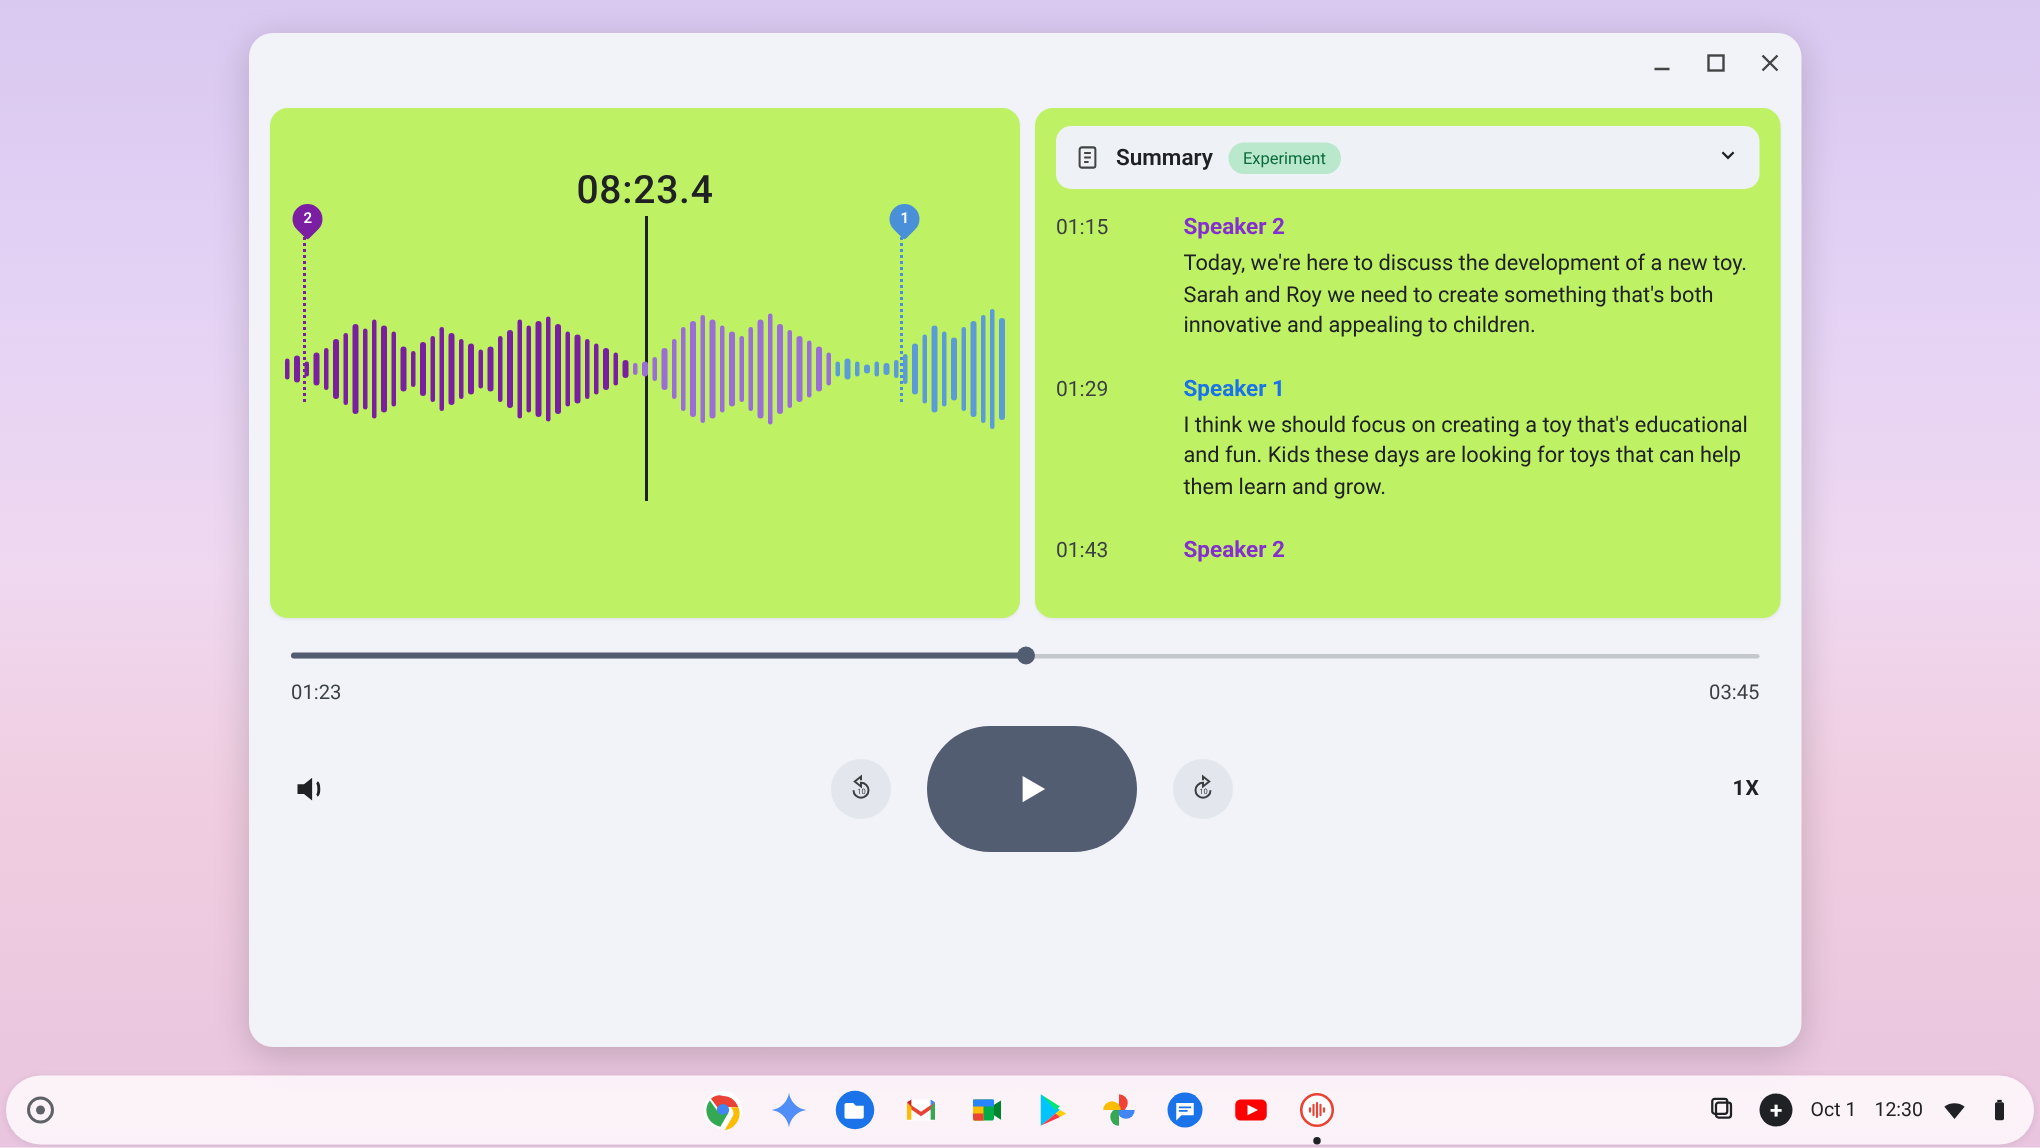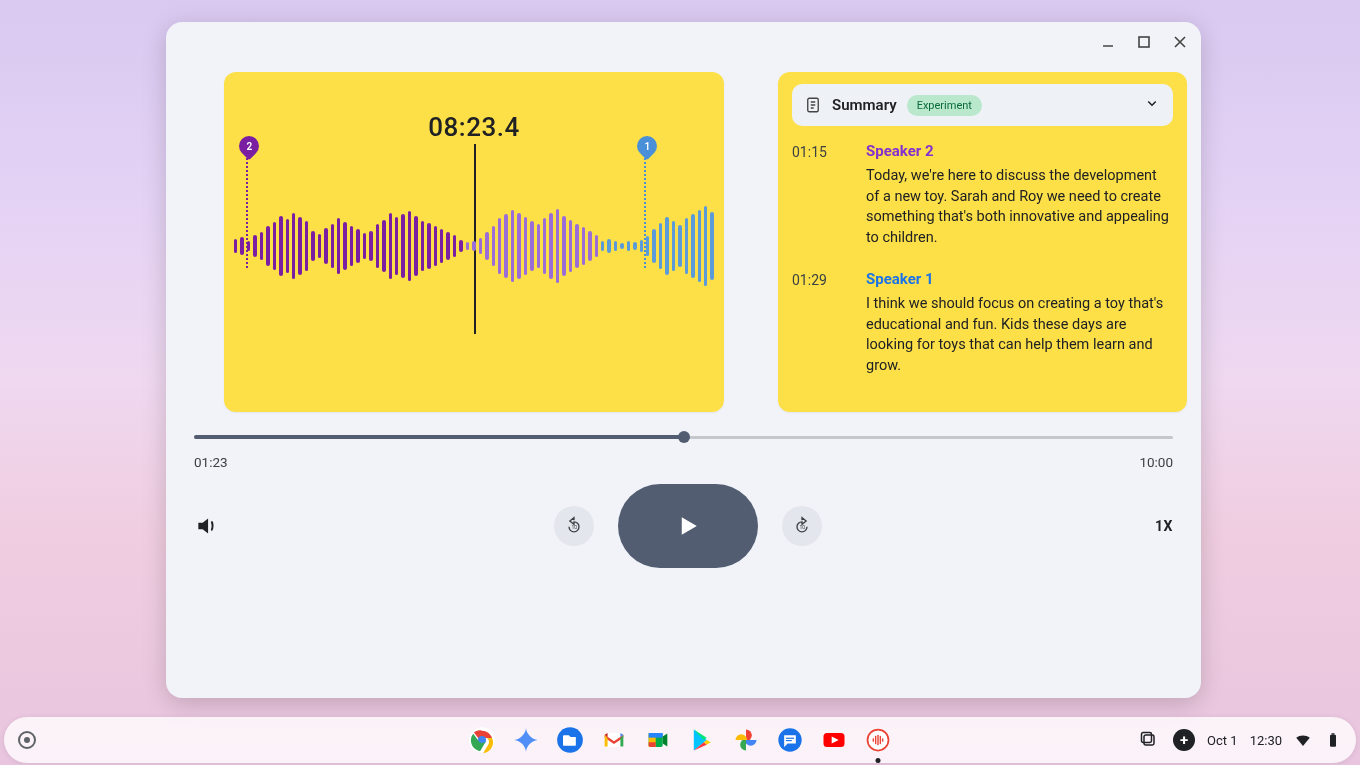--- a/index.html
+++ b/index.html
@@ -44,21 +44,21 @@
   .title { margin-left: 18px; font-size: 16px; font-weight: 600; color:#202124; flex:1; }
   .hdr-actions { display:flex; gap:6px; }
   .hdr-btn { width:38px; height:38px; border-radius:10px; display:flex; align-items:center; justify-content:center; cursor:pointer; }
   .hdr-btn.transcript { background:#d4e3fb; }
   .hdr-btn svg { width:20px; height:20px; fill:#1f2b3a; }
   .kebab { width:28px; display:flex; flex-direction:column; align-items:center; justify-content:center; gap:3px; cursor:pointer; }
   .kebab span { width:4px; height:4px; background:#202124; border-radius:50%; }
 
   
   .content { display:flex; margin: 10px 14px 0 14px; gap: 10px; height: 340px; }
-  .panel { background:#fde047; border-radius:12px; box-shadow: 0 1px 2px rgba(0,0,0,.05); position:relative; overflow:hidden;margin-left:44px; }
+  .panel { background:#bef264; border-radius:12px; box-shadow: 0 1px 2px rgba(0,0,0,.05); position:relative; overflow:hidden; }
   .wave-panel { flex: 0 0 500px; }
   .trans-panel { flex: 1; padding: 12px 14px; display:flex; flex-direction:column; }
 
   
   .timecode { position:absolute; top:40px; left:50%; transform:translateX(-50%); font-size:26px; font-weight:500; color:#202124; letter-spacing:.5px; }
   .playhead { position:absolute; left:50%; top:72px; width:2px; height:190px; background:#202124; }
   .wave { position:absolute; left:10px; right:10px; top:104px; height:140px; display:flex; align-items:center; gap:3px; }
   .bar { width:4px; border-radius:3px; }
   .marker { position:absolute; top:74px; width:2px; border-left:2px dotted; height:122px; }
   .marker .bubble { position:absolute; top:-10px; left:-9px; width:20px; height:20px; border-radius:10px 10px 10px 2px; transform: rotate(-45deg); display:flex; align-items:center; justify-content:center; }
@@ -70,21 +70,21 @@
 
   
   .summary-row { background:#eef1f6; border-radius:10px; height:42px; display:flex; align-items:center; padding:0 12px; gap:10px; cursor:pointer; }
   .summary-row .ico { width:18px; height:18px; }
   .summary-row .lbl { font-size:15px; font-weight:600; color:#202124; }
   .chip { background:#b9e8cd; color:#0b6b3a; font-size:11px; font-weight:400; padding:4px 10px; border-radius:12px; }
   .summary-row .chev { margin-left:auto; }
   .summary-row .chev svg { width:18px; height:18px; stroke:#202124; stroke-width:2; fill:none; }
 
   .transcript { margin-top:16px; overflow:hidden; flex:1; }
-  .entry { display:flex; gap:28px; margin-bottom:22px; }
+  .entry { display:flex; gap:39px; margin-bottom:22px; }
   .entry .ts { width:46px; color:#3c4043; font-size:14px; padding-top:2px; }
   .entry .body { flex:1; }
   .entry .spk { font-size:15px; font-weight:700; margin-bottom:6px; }
   .spk.s1 { color:#1a73e8; }
   .spk.s2 { color:#8430ce; }
   .entry .txt { font-size:14.5px; color:#202124; line-height:1.42; }
 
   
   .player { padding: 18px 28px 10px 28px; }
   .track { position:relative; height:14px; display:flex; align-items:center; }
@@ -276,21 +276,21 @@
   </div>
 
   <div class="player">
     <div class="track">
       <div class="rail"></div>
       <div class="prog" id="prog" style="width: 50%;"></div>
       <div class="thumb" id="thumb" style="left: 50%;"></div>
     </div>
     <div class="times">
       <span>01:23</span>
-      <span>10:00</span>
+      <span>03:45</span>
     </div>
     <div class="controls">
       <div class="vol">
         <svg viewBox="0 0 24 24" fill="#202124">
             <path d="M4 9v6h4l5 4V5L8 9H4z"></path>
             <path d="M16 8c1.5 1 1.5 7 0 8" fill="none" stroke="#202124" stroke-width="1.8"></path>
           </svg>
       </div>
       <div class="center">
         <div class="round-btn">

